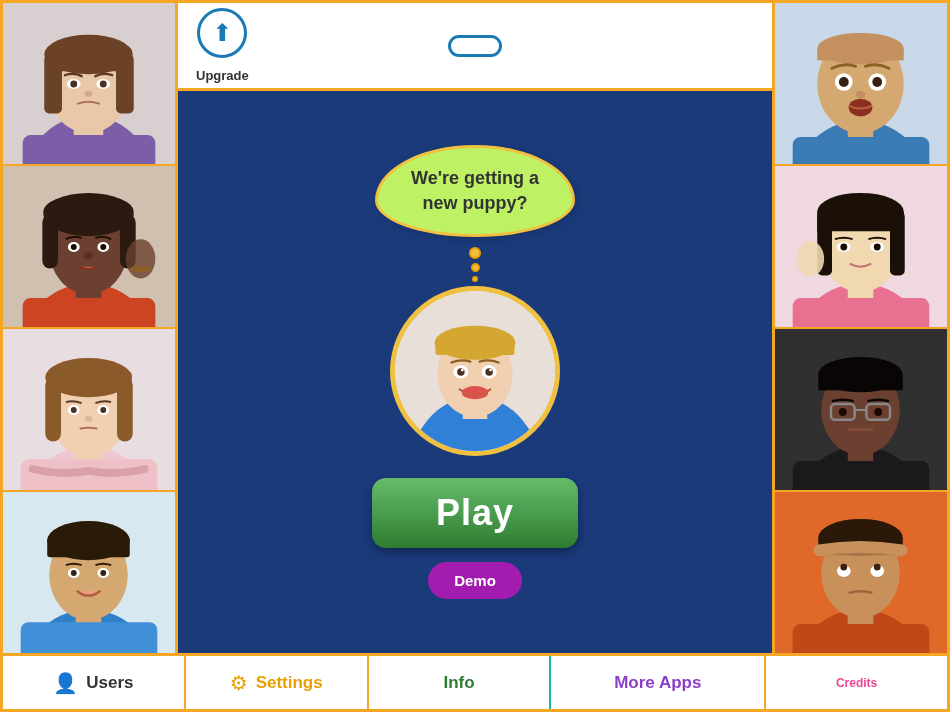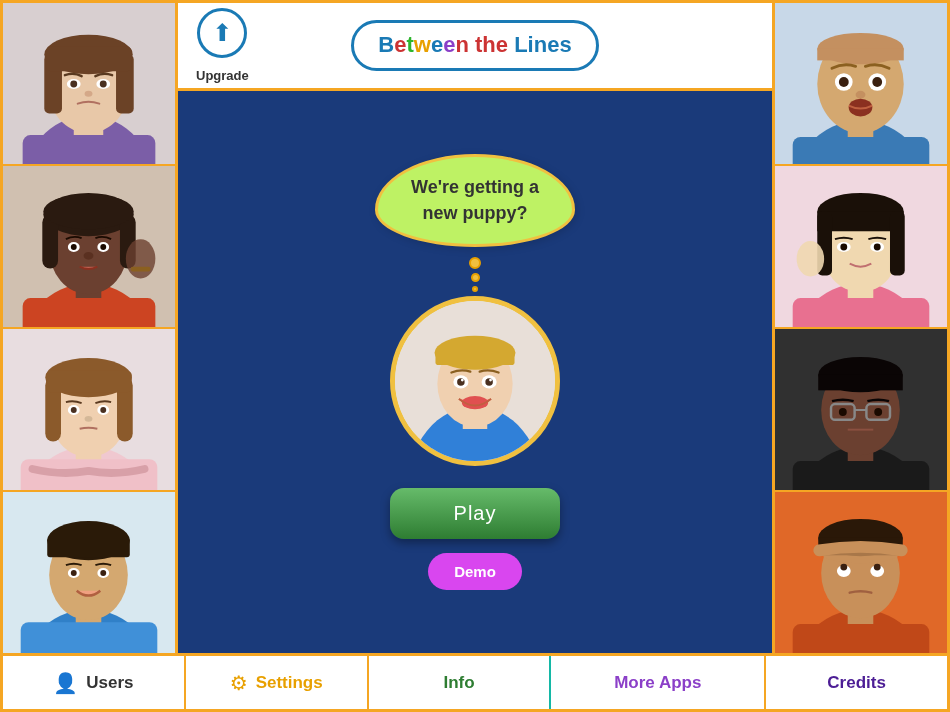--- a/index.html
+++ b/index.html
@@ -144,27 +144,20 @@
     <div style="flex:1; display:flex; flex-direction:column; background:#1a3a7a;">
 
       <div style="display:flex; align-items:center; justify-content:center; padding:10px 16px; background:#fff; border-bottom:3px solid #f5a623; position:relative; min-height:88px;">
 
         <div style="position:absolute; left:18px; display:flex; flex-direction:column; align-items:center; cursor:pointer;">
           <div style="width:50px; height:50px; border-radius:50%; border:3px solid #1a7ab5; background:#fff; display:flex; align-items:center; justify-content:center; font-size:24px; color:#1a7ab5;">⬆</div>
           <span style="font-size:13px; font-weight:bold; color:#333; margin-top:10px;">Upgrade</span>
         </div>
 
         <div style="border:3px solid #1a7ab5; border-radius:30px; padding:8px 24px; text-align:center; background:#fff;">
-          <div style="font-size:22px; font-weight:bold; line-height:1.3;">
-            <span style="color:#1a7ab5;">B</span><span style="color:#cc3333;">e</span><span style="color:#2db52d;">t</span><span style="color:#e8a000;">w</span><span style="color:#1a7ab5;">e</span><span style="color:#8b3fc8;">e</span><span style="color:#cc3333;">n</span>
-            <span style="color:#333;"> </span>
-            <span style="color:#cc3333; font-weight:bold;">the</span>
-            <span style="color:#333;"> </span>
-            <span style="color:#1a7ab5; font-weight:bold;">Lines</span>
-          </div>
         </div>
 
       </div>
 
       <div style="flex:1; display:flex; flex-direction:column; align-items:center; justify-content:center; padding:20px;">
 
         <div style="background:#bef264; border:3px solid #f0c040; border-radius:50% 50% 50% 50% / 60% 60% 40% 40%; padding:18px 26px; text-align:center; font-size:18px; font-weight:bold; color:#333; max-width:200px; line-height:1.4; box-shadow:2px 2px 8px rgba(0,0,0,0.15); margin-bottom:6px;">
           <span>We're getting a new puppy?</span>
         </div>
 
@@ -196,23 +189,23 @@
 
             <path d="M60 76 Q70 72 80 75" stroke="#8b6020" stroke-width="2.5" fill="none" stroke-linecap="round"></path>
             <path d="M90 75 Q100 72 110 76" stroke="#8b6020" stroke-width="2.5" fill="none" stroke-linecap="round"></path>
 
             <path d="M68 104 Q85 118 102 104" stroke="#c06040" stroke-width="2" fill="#f8a090"></path>
             <ellipse cx="85" cy="108" rx="14" ry="7" fill="#e05050"></ellipse>
             <path d="M68 104 Q85 118 102 104" fill="none" stroke="#c06040" stroke-width="2"></path>
           </svg>
         </div>
 
-        <button style="background:linear-gradient(180deg,#66bb6a 0%,#2e7d32 100%); color:#fff; border:none; border-radius:14px; padding:14px 64px; font-size:20px; font-weight:normal; cursor:pointer; margin-bottom:14px; box-shadow:0 4px 10px rgba(0,0,0,0.35); letter-spacing:1px;">Play</button>
-
-        <button style="background:#d946ef; color:#fff; border:none; border-radius:50px; padding:10px 26px; font-size:15px; font-weight:bold; cursor:pointer;">Demo</button>
+        <button style="background:linear-gradient(180deg,#66bb6a 0%,#2e7d32 100%); color:#fff; border:none; border-radius:14px; padding:14px 64px; font-size:36px; font-weight:bold; cursor:pointer; margin-bottom:14px; box-shadow:0 4px 10px rgba(0,0,0,0.35); letter-spacing:1px;">Play</button>
+
+        <button style="background:#a21caf; color:#fff; border:none; border-radius:50px; padding:10px 26px; font-size:15px; font-weight:bold; cursor:pointer;">Demo</button>
 
       </div>
 
     </div>
 
     <div style="width:175px; display:flex; flex-direction:column; border-left:3px solid #f5a623; background:#f0ece8;">
 
       <div style="flex:1; border-bottom:2px solid #f5a623; overflow:hidden; display:flex; align-items:center; justify-content:center; background:#c8d8e8;">
         <svg width="175" height="175" viewBox="0 0 175 175" xmlns="http://www.w3.org/2000/svg">
           <rect width="175" height="175" fill="#c8d8e8"></rect>
@@ -337,18 +330,18 @@
 
     <div style="flex:1; display:flex; align-items:center; justify-content:center; gap:8px; cursor:pointer; border-right:2px solid #14b8a6; padding:10px 0;">
       <span style="font-size:17px; font-weight:bold; color:#2e7d32;">Info</span>
     </div>
 
     <div style="flex:1; display:flex; align-items:center; justify-content:center; gap:8px; cursor:pointer; border-right:2px solid #f5a623; padding:10px 16px;">
       <span style="font-size:17px; font-weight:bold; color:#8b3fc8;">More Apps</span>
     </div>
 
     <div style="flex:1; display:flex; align-items:center; justify-content:center; gap:8px; cursor:pointer; padding:10px 0;">
-      <span style="font-size:17px; font-weight:bold; color:#4c1d95;">Credits</span>
+      <span style="font-size:12px; font-weight:bold; color:#ec4899;">Credits</span>
     </div>
 
   </div>
 
 </div>
 
 </body></html>

